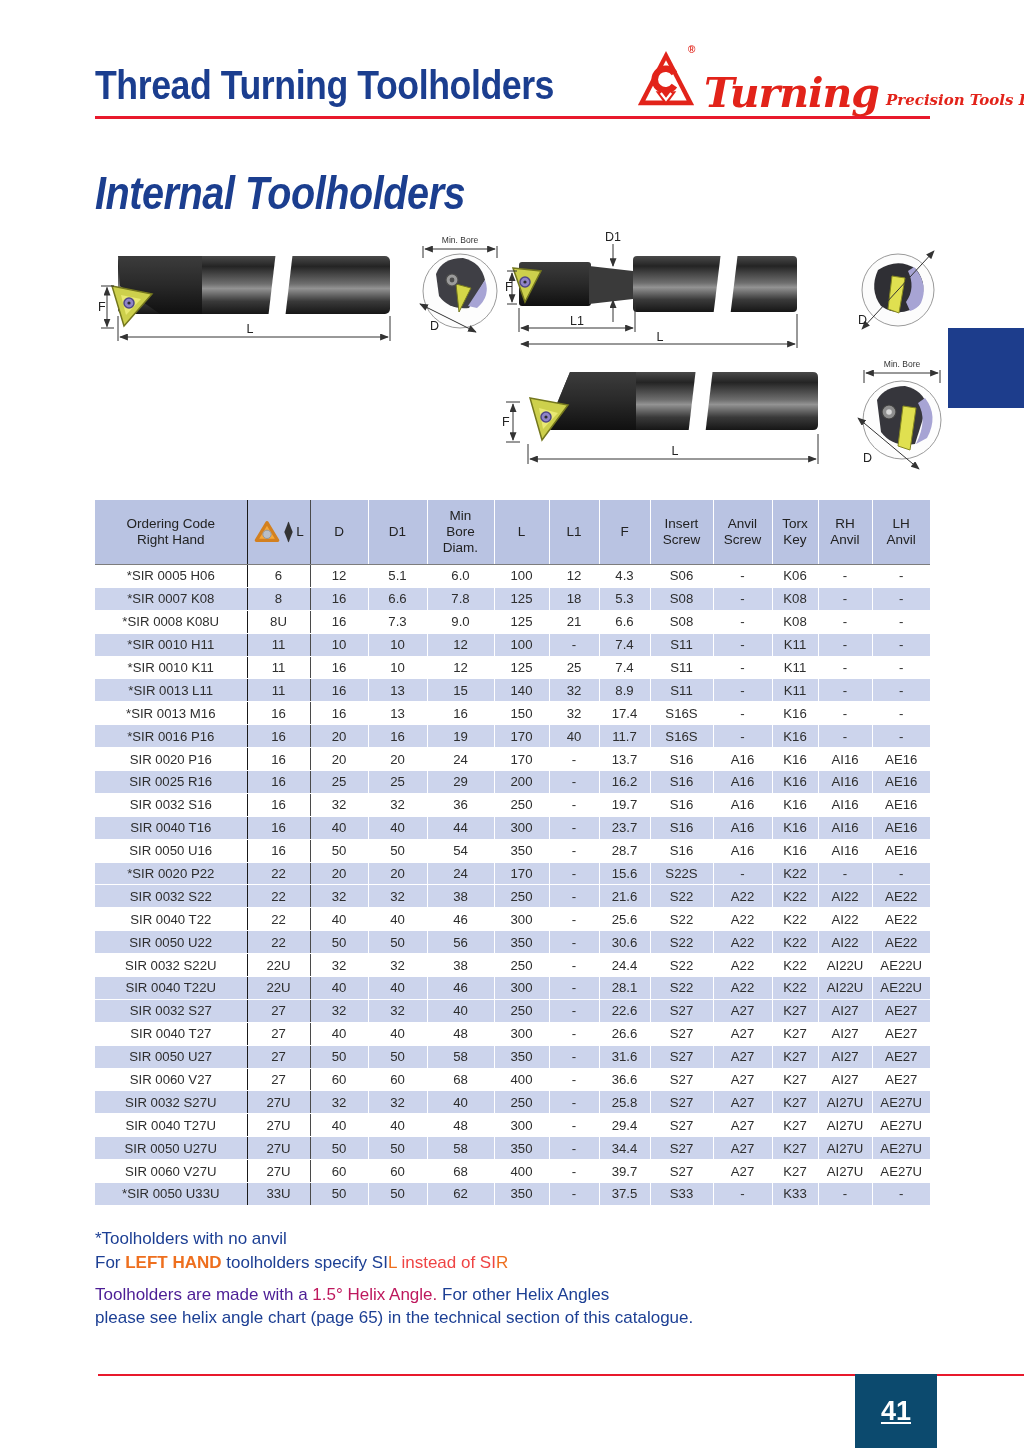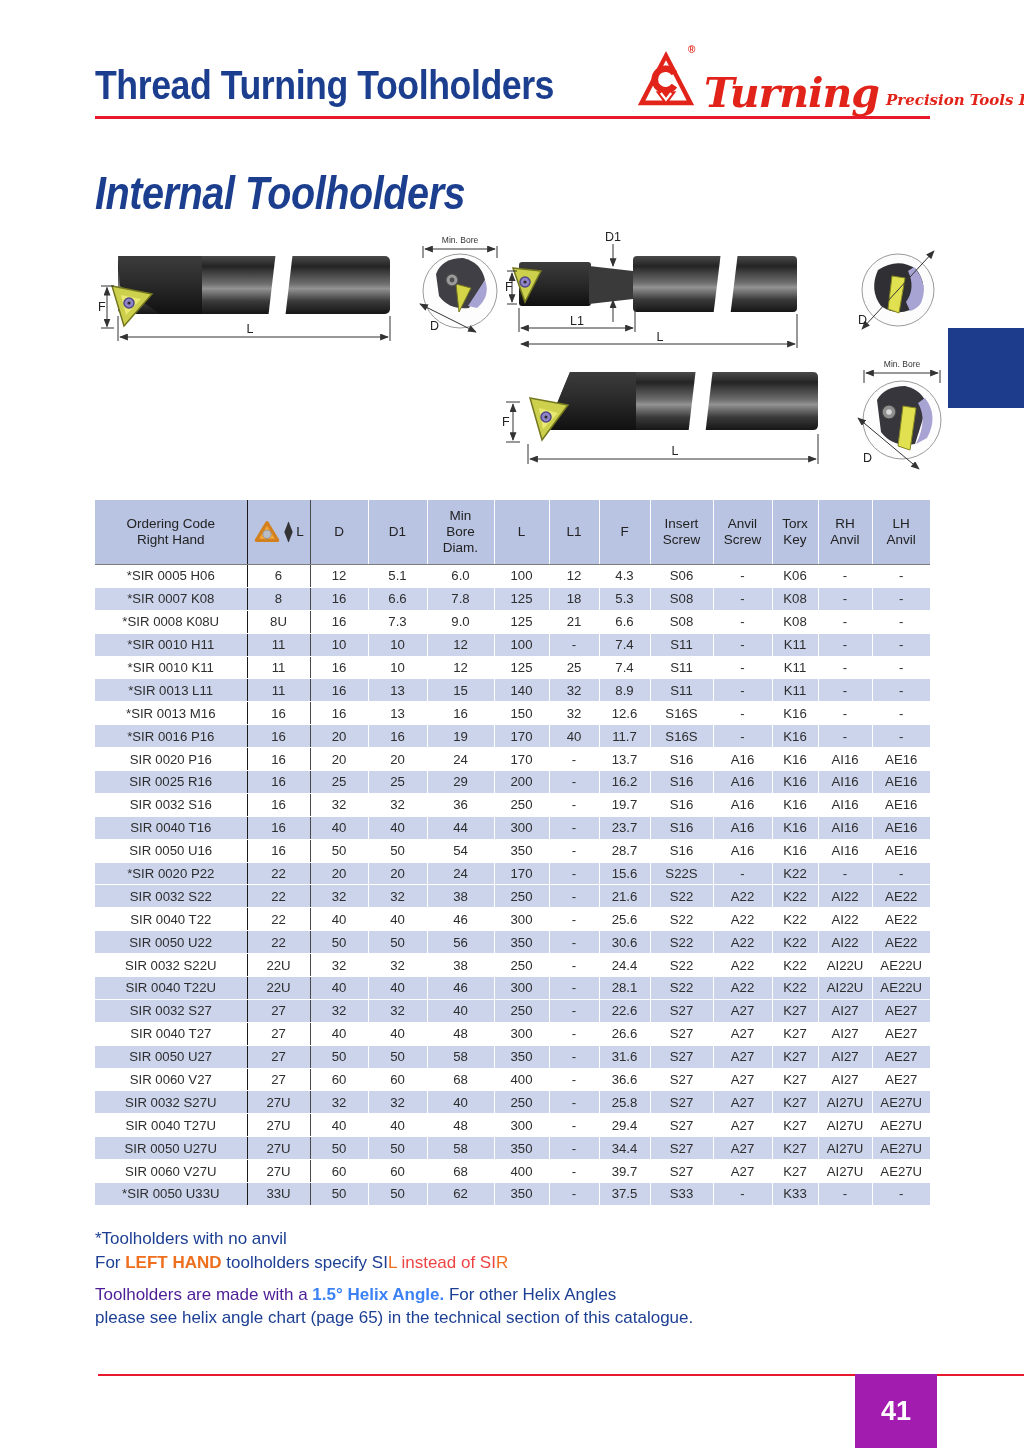--- a/index.html
+++ b/index.html
@@ -40,22 +40,22 @@
   tr.row-blue td{background:#ccd4ec;}
   td.peach{background:#fdeede;}
   td.code-cell{color:#17418e;font-weight:400;font-size:13.5px;}
   .insert-head{display:flex;align-items:center;justify-content:center;gap:3px;}
 
   
   .fn{left:95px;color:#1c3f94;font-size:17px;line-height:1.35;}
 
   
   .bottom-line{left:98px;top:1374px;width:926px;height:2px;background:#e8192c;}
-  .page-square{left:855px;top:1374px;width:82px;height:74px;background:#a21caf;color:#fff;
-        display:flex;align-items:center;justify-content:center;font-size:27px;font-weight:700;}
+  .page-square{left:855px;top:1374px;width:82px;height:74px;background:#0c4a6e;color:#fff;
+        display:flex;align-items:center;justify-content:center;font-size:27px;font-weight:700;text-decoration:underline;}
 
   svg text{font-family:"Liberation Sans",sans-serif;}
   .dim{stroke:#333;stroke-width:1;}
   .dimtxt{fill:#222;font-size:12.5px;}
   .smalltxt{fill:#333;font-size:8.5px;}
 </style>
 </head>
 <body>
 
 <div id="page">
@@ -350,21 +350,21 @@
             <td>-</td>
           </tr>
           <tr class="row-light">
             <td class="code-cell peach">*SIR 0013 M16</td>
             <td>16</td>
             <td>16</td>
             <td>13</td>
             <td class="peach">16</td>
             <td>150</td>
             <td>32</td>
-            <td>12.6</td>
+            <td>17.4</td>
             <td>S16S</td>
             <td>-</td>
             <td>K16</td>
             <td>-</td>
             <td>-</td>
           </tr>
           <tr class="row-blue">
             <td class="code-cell">*SIR 0016 P16</td>
             <td>16</td>
             <td>20</td>
@@ -679,20 +679,20 @@
             <td>-</td>
             <td>-</td>
           </tr>
         </tbody>
     </table>
   </div>
 
   <div class="abs fn" style="top:1228px">*Toolholders with no anvil</div>
   <div class="abs fn" style="top:1252px"><span style="color: rgb(28, 63, 148); text-align: center;">For </span><span style="color: rgb(238, 111, 30); font-weight: 700;">LEFT HAND</span><span style="color: rgb(28, 63, 148);"> toolholders specify SI</span><span style="color: rgb(238, 111, 30);">L</span><span style="color: #ef4444;"> instead of SI</span><span style="color: rgb(238, 111, 30);">R</span></div>
   <div class="abs fn" style="top:1284px">
-    <div><span style="color: #4c1d95;">Toolholders are made with a </span><span style="color: #3b82f6; font-weight: 700;">1.5° Helix Angle.</span><span style="color: rgb(28, 63, 148);"> For other Helix Angles</span></div>
+    <div><span style="color: #4c1d95;">Toolholders are made with a </span><span style="color: #be185d; font-weight: 400;">1.5° Helix Angle.</span><span style="color: rgb(28, 63, 148);"> For other Helix Angles</span></div>
     <div>please see helix angle chart (page 65) in the technical section of this catalogue.</div>
   </div>
 
   <div class="abs bottom-line"></div>
   <div class="abs page-square">41</div>
 
 </div>
 
 </body></html>

